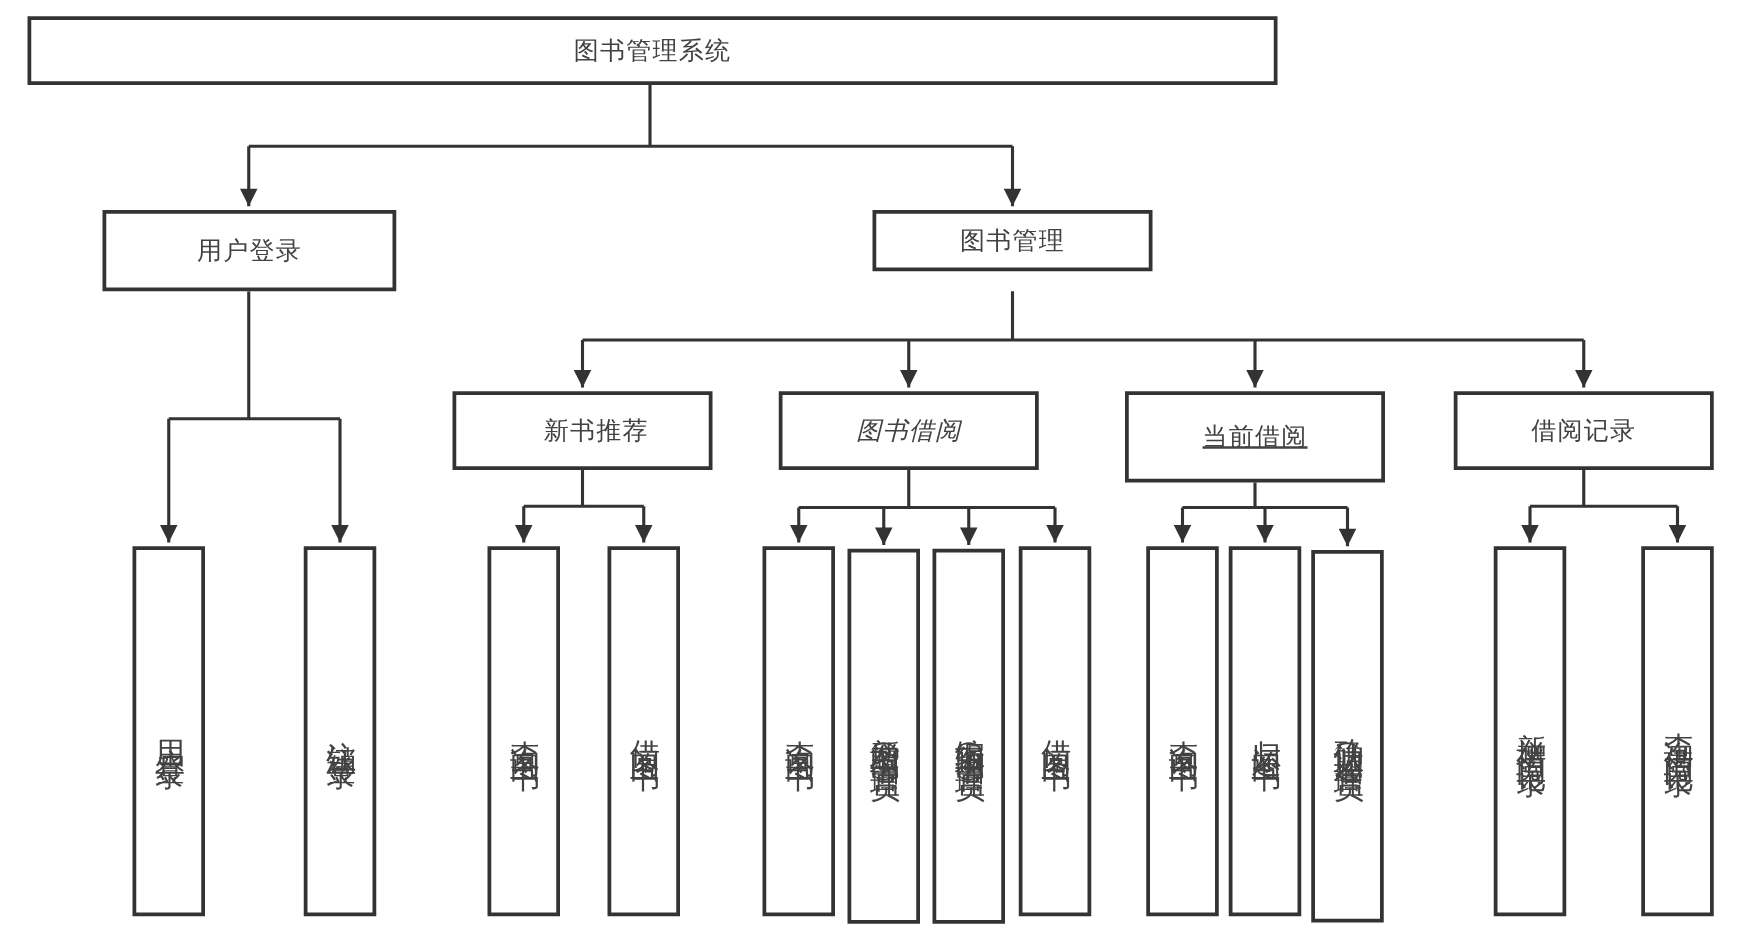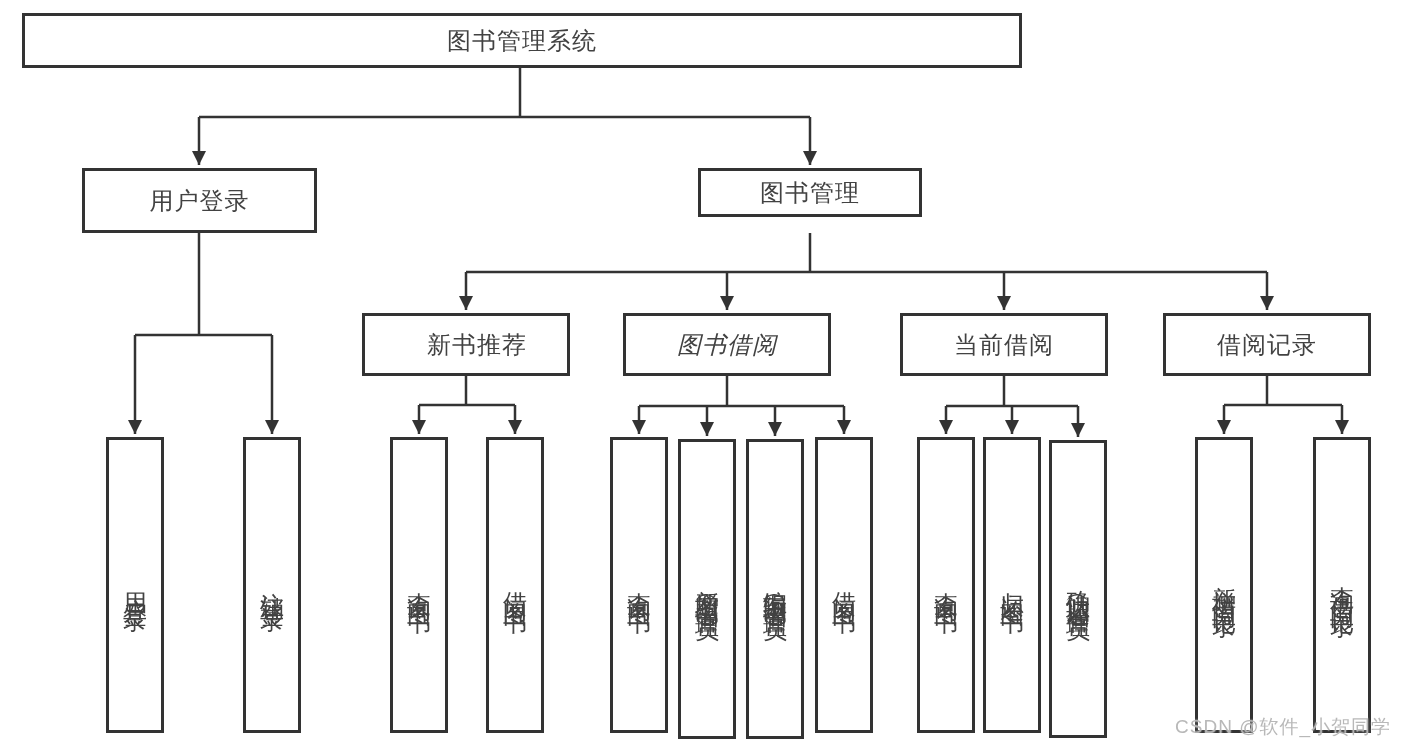--- a/index.html
+++ b/index.html
@@ -14,38 +14,38 @@
   .node{
     position:absolute;
     box-sizing:border-box;
     background:#fff;
     border:3px solid #333333;
     display:flex;align-items:center;justify-content:center;
     color:#424242;
     z-index:2;
   }
   .node.root{border-width:3px;}
-  .h-node{font-size:24px;letter-spacing:1px;}
+  .h-node{font-size:20px;letter-spacing:1px;}
   .v-node{
     writing-mode:vertical-rl;
     text-orientation:mixed;
     font-size:24px;
     letter-spacing:6px;
     line-height:1;
     white-space:nowrap;
   }
   
   #n-root{left:22px;top:13px;width:1000px;height:55px;}
   
   #n-userlogin{left:82px;top:168px;width:235px;height:65px;}
   #n-bookmgmt{left:698px;top:168px;width:224px;height:49px;}
   
   #n-newbook{left:362px;top:313px;width:208px;height:63px;padding-left:22px;}
   #n-borrowing{left:623px;top:313px;width:208px;height:63px;font-style:italic;}
-  #n-current{left:900px;top:313px;width:208px;height:63px;}
+  #n-current{left:900px;top:313px;width:208px;height:73px;text-decoration:underline;}
   #n-records{left:1163px;top:313px;width:208px;height:63px;}
   
   .leaf{width:58px;top:437px;height:296px;}
   #lf-login{left:106px;}
   #lf-logout{left:243px;}
   #lf-nb-query{left:390px;}
   #lf-nb-borrow{left:486px;}
   #lf-bb-query{left:610px;}
   #lf-bb-add{left:678px;top:439px;height:300px;letter-spacing:4px;}
   #lf-bb-edit{left:746px;top:439px;height:300px;letter-spacing:4px;}
@@ -182,15 +182,14 @@
     <span>确认归还（管理员）</span>
   </div>
 
   <div class="node v-node leaf" id="lf-rc-add">
     <span>新增借阅记录</span>
   </div>
   <div class="node v-node leaf" id="lf-rc-query">
     <span>查询借阅记录</span>
   </div>
 
-  <div id="watermark">CSDN @软件_小贺同学</div>
 
 </div>
 
 </body></html>

